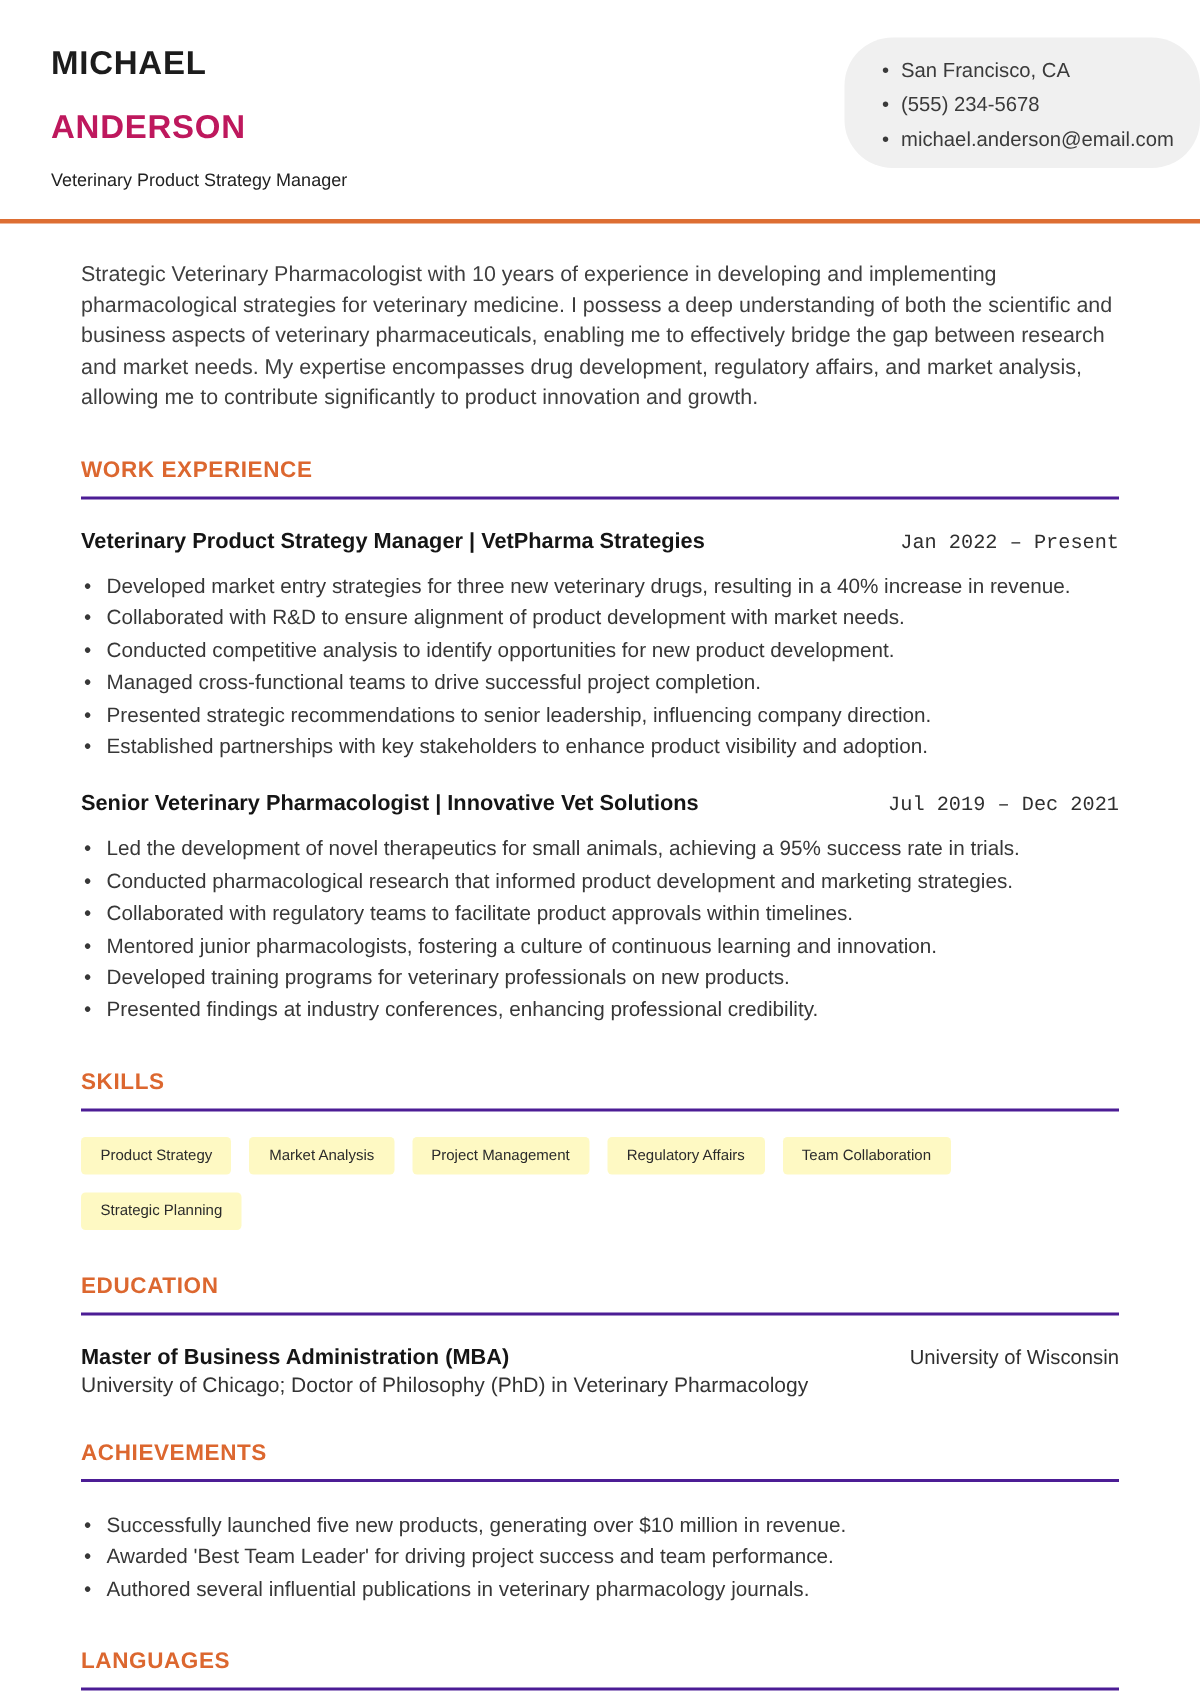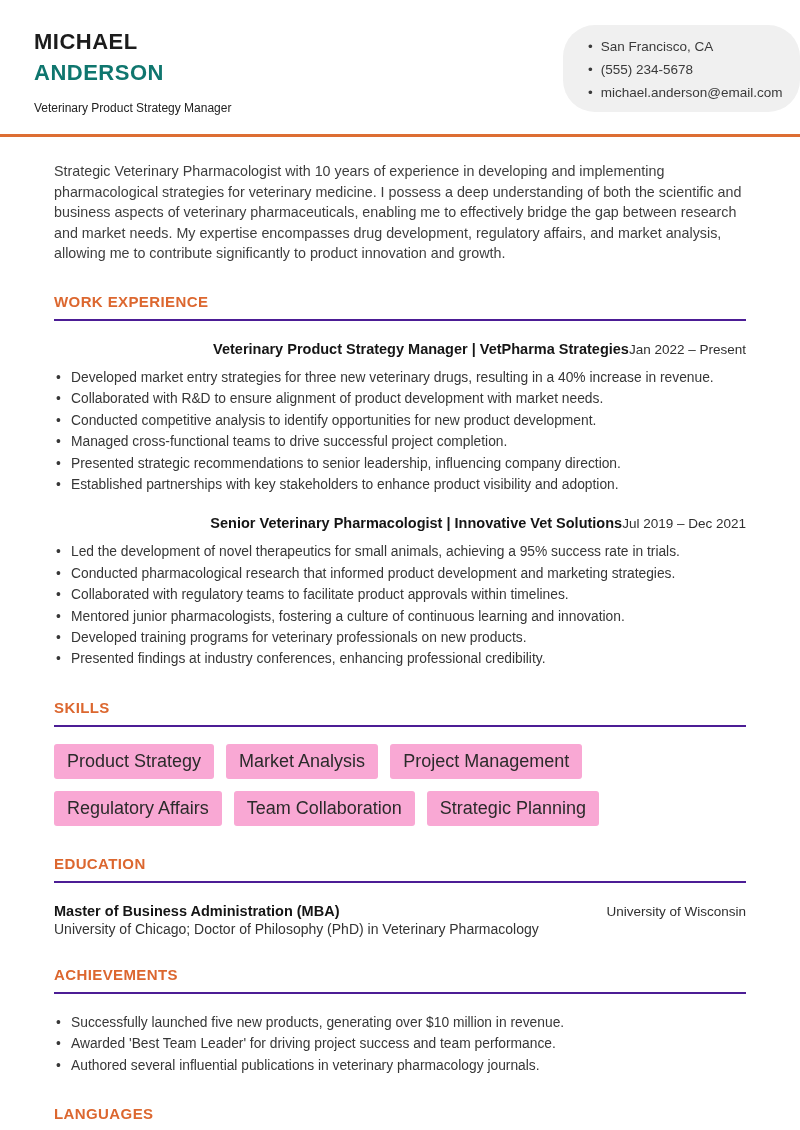--- a/index.html
+++ b/index.html
@@ -8,53 +8,53 @@
     width: 800px; height: 1130px; overflow: hidden;
     font-family: "Liberation Sans", sans-serif;
     color: #3c3c3c;
   }
   .page { position: relative; width: 800px; height: 1130px; }
 
   
   .header { position: relative; padding: 26px 34px 0 34px; }
   .name { font-size: 22px; font-weight: bold; line-height: 31px; letter-spacing: 0.5px; }
   .name .first { color: #1c1c1c; display: block; }
-  .name .last  { color: #0f766e; display: block; }
+  .name .last  { color: #be185d; display: block; margin-top: 12px; }
   .subtitle { margin-top: 13px; font-size: 12px; color: #222222; }
   .contact-box {
     position: absolute; top: 25px; right: 0; width: 237px; height: 87px;
     background: #f0f0f0; padding: 10px 10px 0 25px; border-radius: 32px;
   }
   .contact-item { font-size: 13.5px; color: #3a3a3a; line-height: 23px; white-space: nowrap; }
   .contact-item::before { content: "•"; margin-right: 8px; color: #3a3a3a; }
   .header-divider { margin-top: 19px; height: 3px; background: #dd6e33; width: 800px; margin-left: -34px; }
 
   
   .content { padding: 0 54px; }
   .summary { margin-top: 24px; font-size: 14.3px; line-height: 20.6px; color: #3e3e3e; }
 
   .section { margin-top: 29px; }
   .section-heading {
     font-size: 15px; font-weight: bold; color: #dc672f; letter-spacing: 0.4px;
     padding-bottom: 9px; border-bottom: 2px solid #4c1d95;
   }
 
-  .job-header { display: flex; justify-content: flex-end; align-items: baseline; margin-top: 20px; }
+  .job-header { display: flex; justify-content: space-between; align-items: baseline; margin-top: 20px; }
   .job-title { font-size: 14.5px; font-weight: bold; color: #151515; }
-  .job-dates { font-size: 13.5px; color: #2f2f2f; white-space: nowrap; }
+  .job-dates { font-size: 13.5px; color: #2f2f2f; white-space: nowrap; font-family: Liberation Mono, monospace; }
 
   ul.bullets { list-style: none; margin-top: 10px; }
   ul.bullets li {
     font-size: 13.8px; line-height: 21.4px; color: #373737; padding-left: 17px; position: relative;
   }
   ul.bullets li::before { content: "•"; position: absolute; left: 2px; color: #373737; }
 
   .chips { display: flex; flex-wrap: wrap; gap: 12px; margin-top: 17px; }
   .chip {
-    background: #f9a8d4; color: #2b2b2b; font-size: 18px;
+    background: #fef9c3; color: #2b2b2b; font-size: 10px;
     padding: 7px 13px; border-radius: 3px; white-space: nowrap;
   }
 
   .edu-row { display: flex; justify-content: space-between; align-items: baseline; margin-top: 20px; }
   .edu-degree { font-size: 14.5px; font-weight: bold; color: #151515; }
   .edu-institution { font-size: 13.5px; color: #2f2f2f; white-space: nowrap; }
   .edu-detail { margin-top: 2px; font-size: 14px; color: #333333; }
 </style>
 </head>
 <body>

